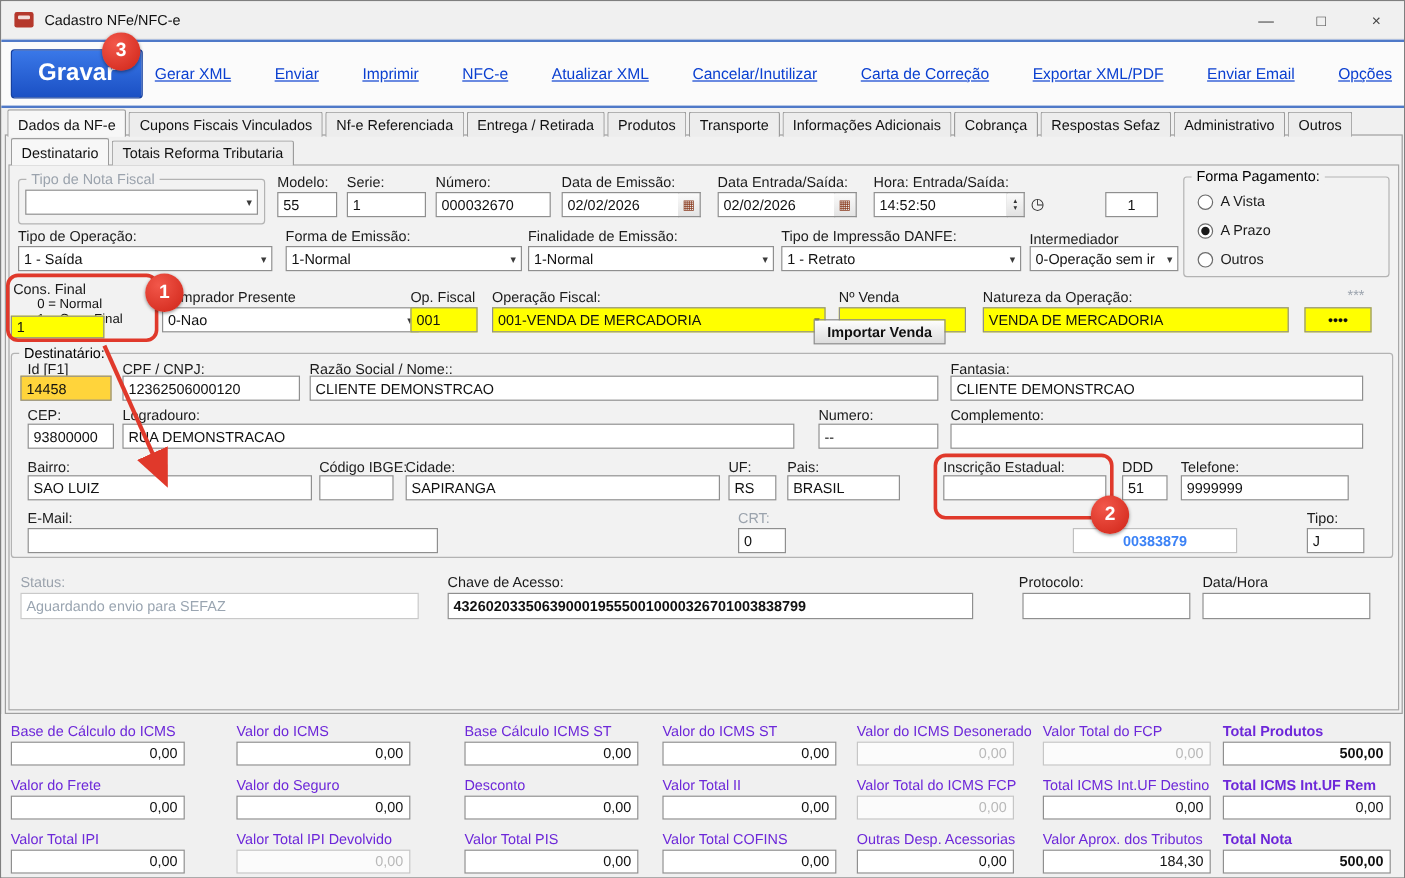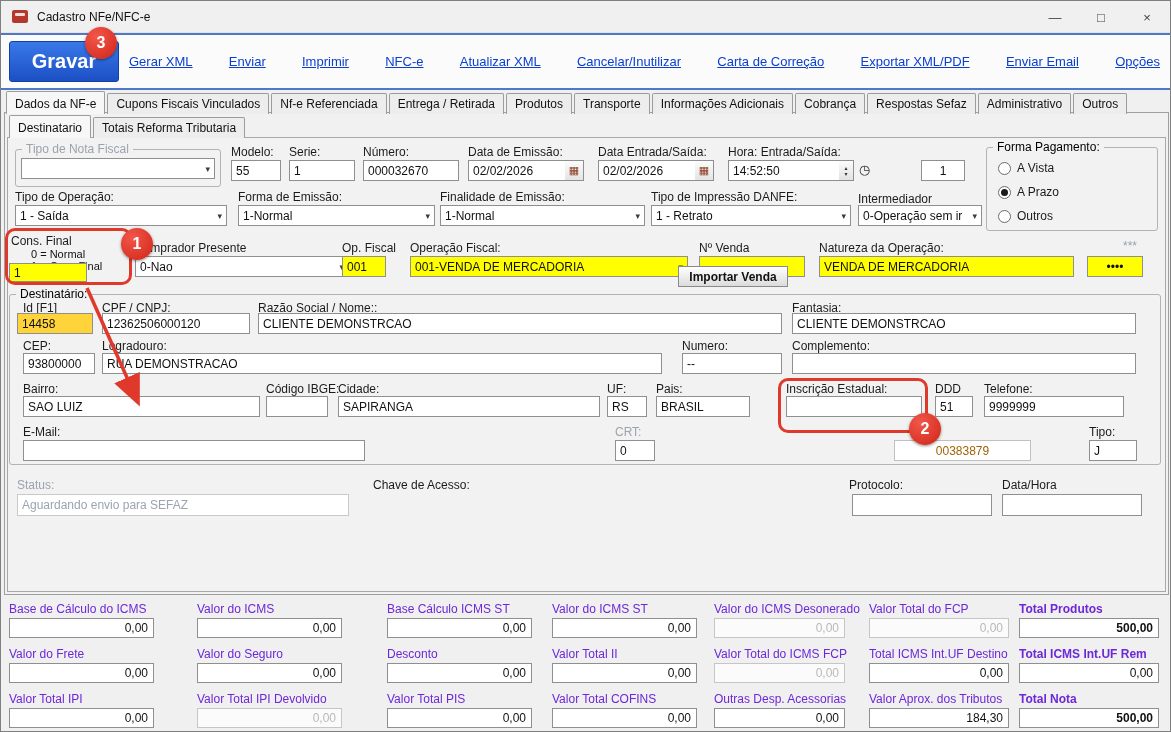--- a/index.html
+++ b/index.html
@@ -40,21 +40,21 @@
 
   
   .lbl { position:absolute; font-size:12px; color:#1b1b1b; white-space:nowrap; z-index:5; }
   .dim { color:#9ba3ad; }
   .help { font-size:11px; color:#111; }
   .fld { position:absolute; height:21px; background:#fff; border:1px solid #8f8f8f; font-size:12px; color:#111;
          padding:1px 4px; display:flex; align-items:center; overflow:hidden; white-space:nowrap; z-index:5; }
   .yel { background:#ffff00; }
   .amb { background:#ffd43b; }
   .center { justify-content:center; }
-  .graytxt { color:#a16207; }
+  .graytxt { color:#3b82f6;font-weight:bold; }
   .statustxt { color:#9aa5b1; border-color:#c9c9c9; }
   .combo .ctext { flex:1; overflow:hidden; white-space:nowrap; }
   .combo .arw { font-size:9px; color:#3a3a3a; padding-left:4px; }
   .calbtn { position:absolute; width:19px; height:21px; border:1px solid #8f8f8f; border-left:none;
             background:linear-gradient(#fbfbfb,#e4e4e4); display:flex; align-items:center; justify-content:center;
             font-size:11px; color:#8a3b1f; z-index:5; cursor:pointer; }
   .spin { position:absolute; width:15px; height:21px; border:1px solid #8f8f8f; border-left:none;
           background:linear-gradient(#fbfbfb,#e2e2e2); display:flex; flex-direction:column; align-items:center;
           justify-content:center; z-index:5; cursor:pointer; }
   .spin span { font-size:6px; line-height:6px; color:#333; }
@@ -234,21 +234,21 @@
   <span class="lbl help" style="left:30px;top:259px">1 = Cons.Final</span>
   <div class="fld yel" style="left:8px;top:262px;width:78px;height:19px">1</div>
 
   <span class="lbl" style="left:134px;top:240px">Comprador Presente</span>
   <div class="fld combo" style="left:134px;top:255px;width:214px">
     <span class="ctext">0-Nao</span>
     <span class="arw">▾</span>
   </div>
 
   <span class="lbl" style="left:341px;top:240px">Op. Fiscal</span>
-  <div class="fld yel" style="left:341px;top:255px;width:44px">001</div>
+  <div class="fld yel" style="left:341px;top:255px;width:56px">001</div>
 
   <span class="lbl" style="left:409px;top:240px">Operação Fiscal:</span>
   <div class="fld combo yel" style="left:409px;top:255px;width:278px">
     <span class="ctext">001-VENDA DE MERCADORIA</span>
     <span class="arw">▾</span>
   </div>
 
   <span class="lbl" style="left:698px;top:240px">Nº Venda</span>
   <div class="fld yel" style="left:698px;top:255px;width:106px"></div>
 
@@ -320,20 +320,21 @@
 
   <div class="fld center graytxt" style="left:893px;top:439px;width:137px;border-color:#c0c0c0">00383879</div>
 
   <span class="lbl" style="left:1088px;top:424px">Tipo:</span>
   <div class="fld" style="left:1088px;top:439px;width:48px">J</div>
 
   <span class="lbl dim" style="left:16px;top:477px">Status:</span>
   <div class="fld statustxt" style="left:16px;top:493px;width:332px;height:22px">Aguardando envio para SEFAZ</div>
 
   <span class="lbl" style="left:372px;top:477px">Chave de Acesso:</span>
+  <div class="fld" style="left:372px;top:493px;width:438px;height:22px;font-weight:600">43260203350639000195550010000326701003838799</div>
 
   <span class="lbl" style="left:848px;top:477px">Protocolo:</span>
   <div class="fld" style="left:851px;top:493px;width:140px;height:22px"></div>
 
   <span class="lbl" style="left:1001px;top:477px">Data/Hora</span>
   <div class="fld" style="left:1001px;top:493px;width:140px;height:22px"></div>
 
   <div class="totals">
     <div class="tgrid">
         <div class="tcell c0">

